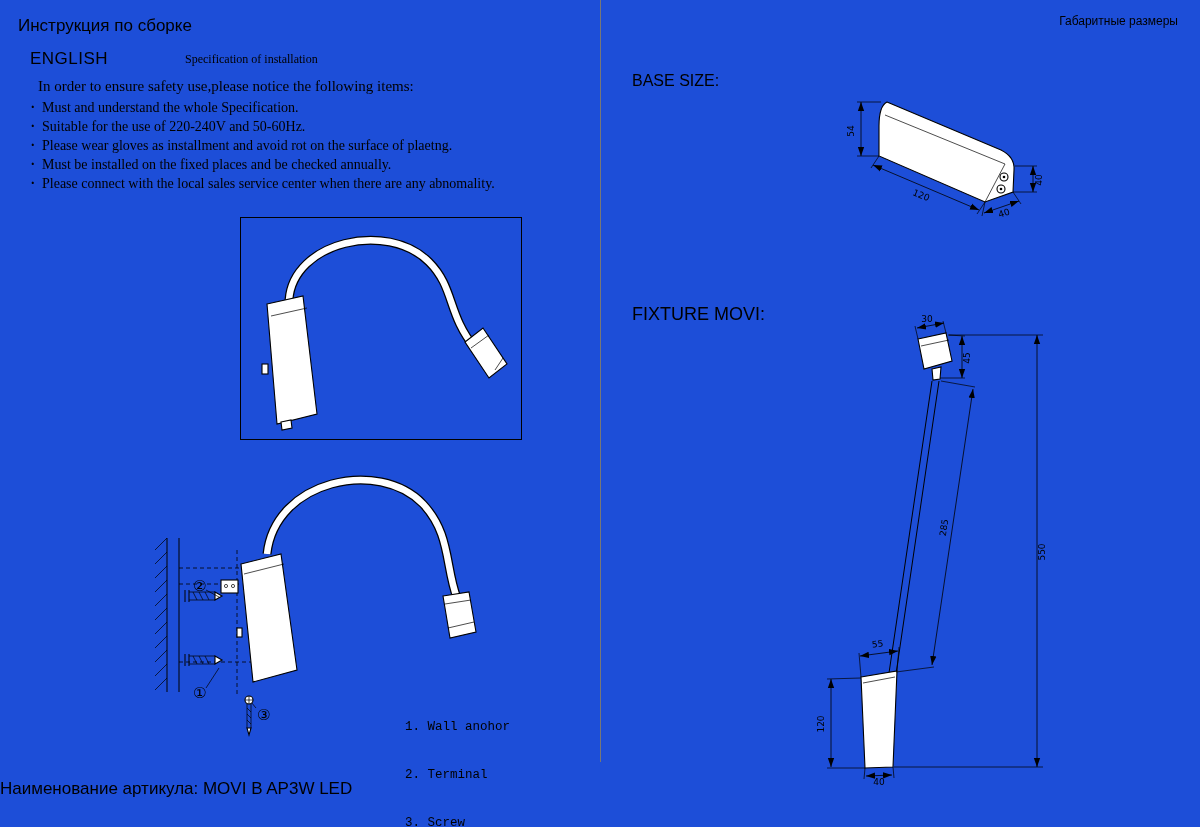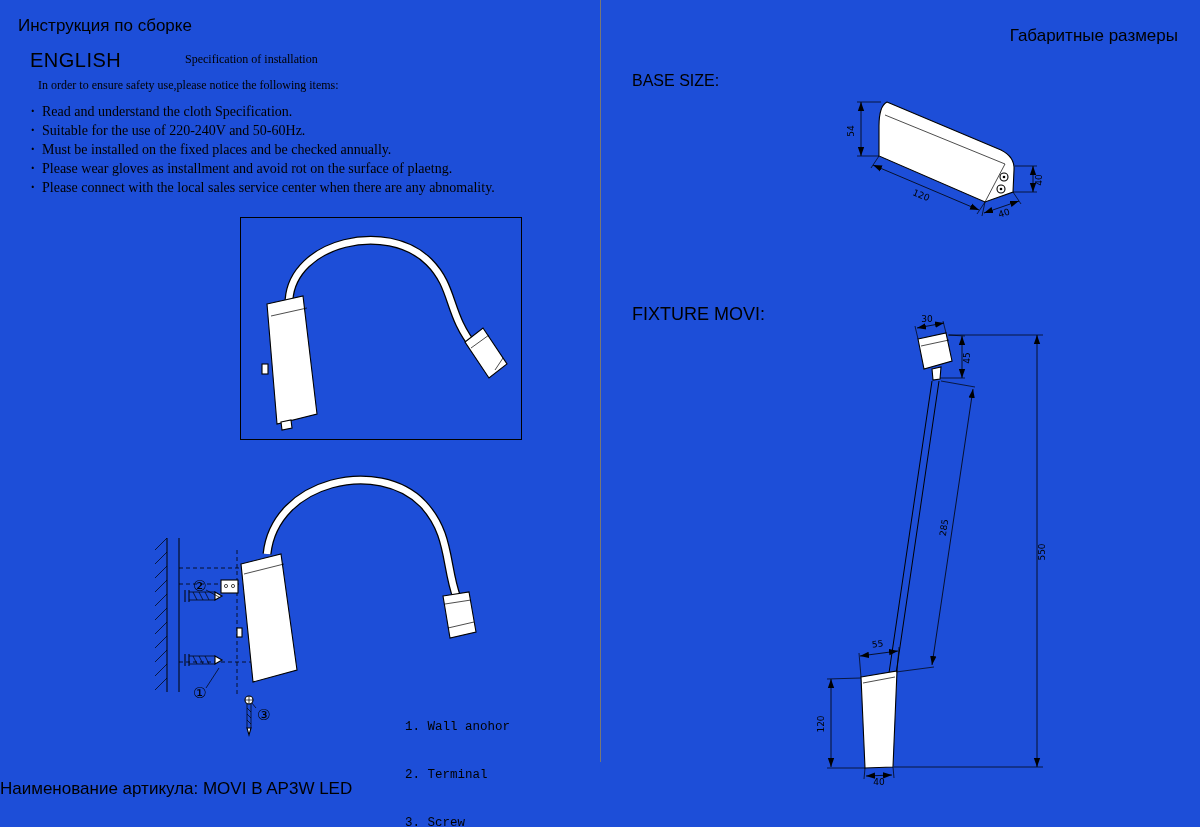--- a/index.html
+++ b/index.html
@@ -1,26 +1,26 @@
 <!DOCTYPE html>
 <html><head>
 <meta charset="utf-8">
 <style>
   *{margin:0;padding:0;box-sizing:border-box}
   html,body{background:#fff}
   body{font-family:"Liberation Sans",sans-serif;color:#000}
   .page{position:relative;width:1200px;height:827px;background:#1d4ed8;overflow:hidden}
   .abs{position:absolute}
   .title-left{left:18px;top:16px;font-size:17px}
-  .title-right{right:22px;top:26px;font-size:17px}
+  .title-right{right:22px;top:14px;font-size:12px}
   .divider{left:600px;top:0;width:1px;height:762px;background:#777}
-  .english{left:30px;top:49px;font-size:20px;letter-spacing:.5px}
+  .english{left:30px;top:49px;font-size:17px;letter-spacing:.5px}
   .spec-title{left:185px;top:52px;font-family:"Liberation Serif",serif;font-size:12px}
   .instr{left:28px;top:78px;width:560px;font-family:"Liberation Serif",serif}
-  .instr .intro{font-size:12px;margin-left:10px;margin-bottom:9px}
+  .instr .intro{font-size:15px;margin-left:10px;margin-bottom:3px}
   .instr .item{font-size:14px;line-height:19px;padding-left:14px;position:relative}
   .instr .item::before{content:".";position:absolute;left:3px;top:-4px;font-weight:bold}
   .instr .item.small{font-size:12px;line-height:18px}
   .lampbox{left:240px;top:217px;width:282px;height:223px;border:1px solid #000}
   .install-svg{left:145px;top:450px}
   .parts{left:405px;top:687px;font-family:"Liberation Mono","DejaVu Sans Mono",monospace;font-size:12.5px;line-height:16px;white-space:pre}
   .size-label-base{left:632px;top:72px;font-size:16px}
   .size-label-fixture{left:632px;top:304px;font-size:18px}
   .base-svg{left:835px;top:80px}
   .fixture-svg{left:815px;top:315px}
@@ -42,24 +42,24 @@
 
   <div class="abs title-left">Инструкция по сборке</div>
   <div class="abs title-right">Габаритные размеры</div>
   <div class="abs divider"></div>
 
   <div class="abs english">ENGLISH</div>
   <div class="abs spec-title">Specification of installation</div>
 
   <div class="abs instr">
     <div class="intro">In order to ensure safety use,please notice the following items:</div>
-    <div class="item">Read and understand the cloth Specification.</div>
+    <div class="item">Must and understand the whole Specification.</div>
     <div class="item">Suitable for the use of 220-240V and 50-60Hz.</div>
+    <div class="item">Please wear gloves as installment and avoid rot on the surface of plaetng.</div>
     <div class="item">Must be installed on the fixed places and be checked annually.</div>
-    <div class="item">Please wear gloves as installment and avoid rot on the surface of plaetng.</div>
     <div class="item">Please connect with the local sales service center when there are any abnomality.</div>
   </div>
 
   <div class="abs lampbox">
     <svg width="280" height="221" viewBox="0 0 280 221">
       <path class="tube-o" d="M48,82 C52,24 146,2 188,44 C214,70 206,96 234,130"></path>
       <path class="tube-i" d="M48,82 C52,24 146,2 188,44 C214,70 206,96 234,130"></path>
       <polygon class="outline" points="26,86 62,78 76,196 36,206"></polygon>
       <line class="thin" x1="30" y1="98" x2="66" y2="90"></line>
       <rect class="outline" x="21" y="146" width="6" height="10"></rect>

